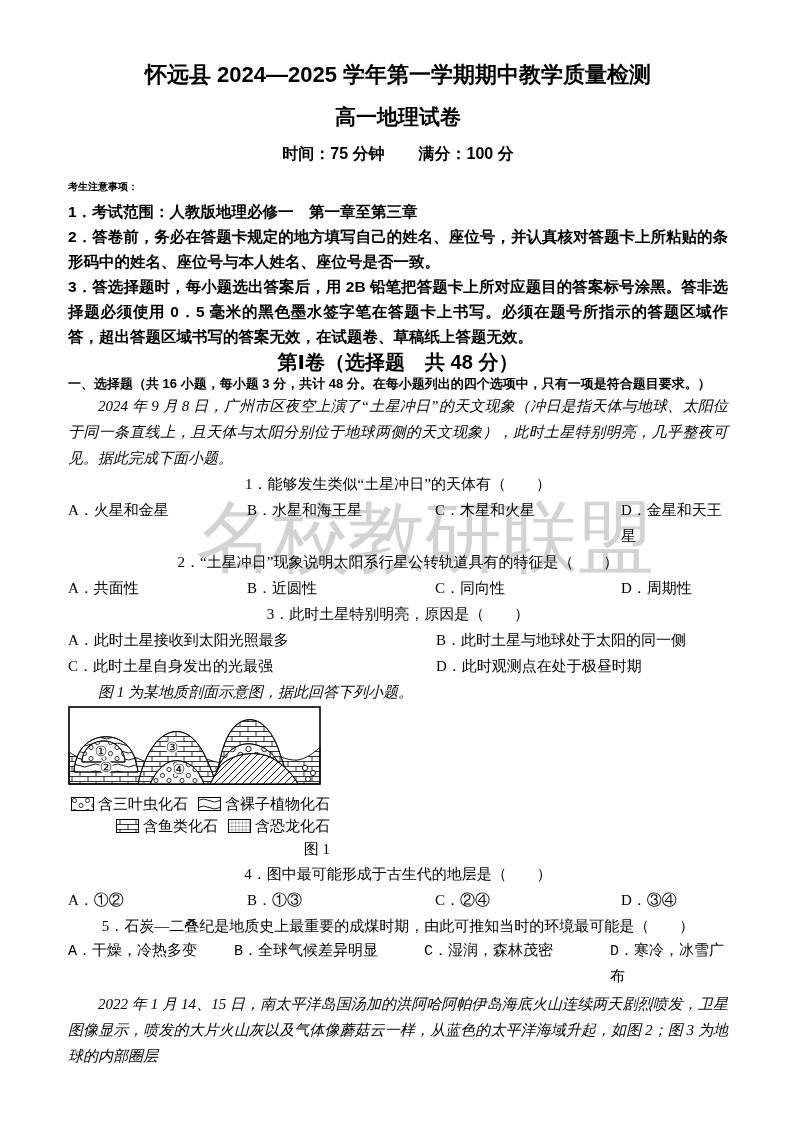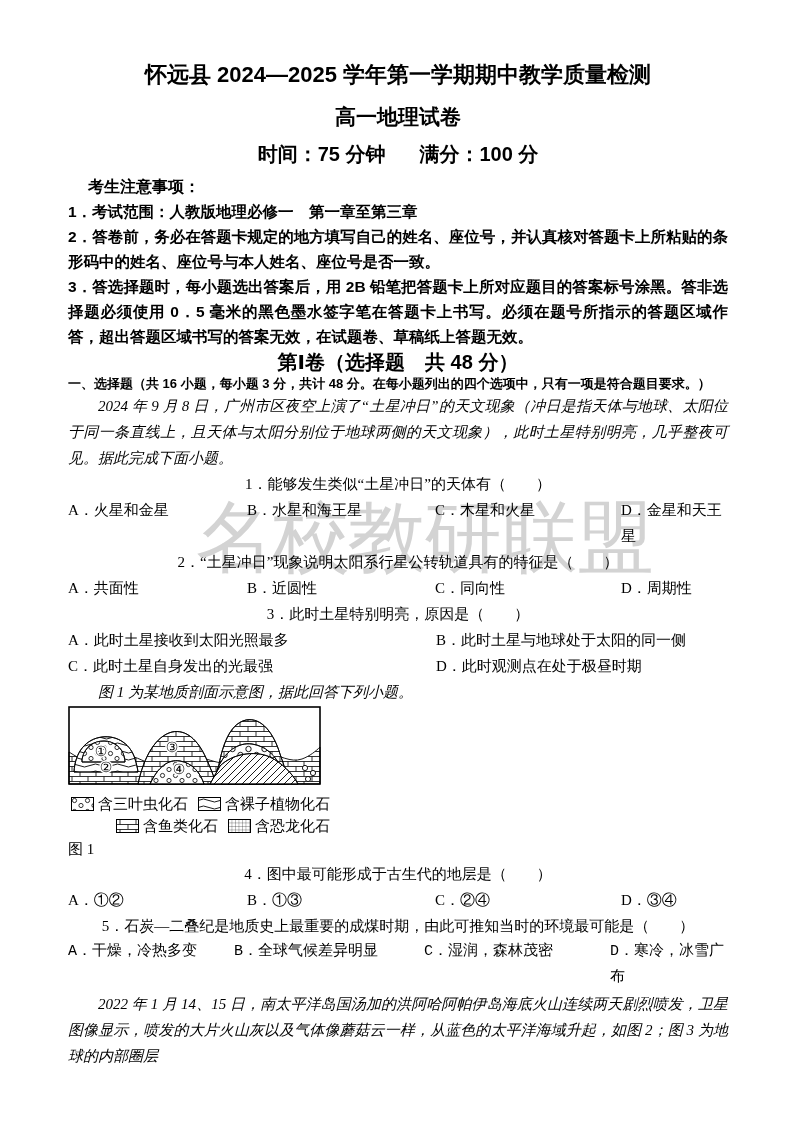--- a/index.html
+++ b/index.html
@@ -17,36 +17,36 @@
     position:absolute;left:196px;top:498px;
     font-size:78px;line-height:1;color:#d3d3d3;
     font-family:Liberation Sans, sans-serif;
     white-space:nowrap;letter-spacing:-2px;z-index:0;
     font-weight:400;
   }
   .content{position:relative;z-index:1;}
   .hei{font-family:"Liberation Sans","DejaVu Sans",sans-serif;font-weight:bold;}
   .title{font-size:22px;line-height:30px;text-align:center;margin:0 0 13px 0;}
   .subtitle{font-size:21px;line-height:28px;text-align:center;margin:0 0 12px 0;}
-  .meta{font-size:20px;line-height:22px;text-align:center;margin:0 0 9px 0;display:flex;justify-content:center;gap:34px;}
-  .notice-heading{font-size:16px;line-height:25px;margin-left:20px;}
+  .meta{font-size:16px;line-height:22px;text-align:center;margin:0 0 9px 0;display:flex;justify-content:center;gap:34px;}
+  .notice-heading{font-size:10px;line-height:25px;}
   .notice-item{font-size:15.5px;line-height:25px;text-align:justify;margin:0;}
   .section-title{font-size:20px;line-height:26px;text-align:center;margin:0;}
   .instruction{font-size:13px;line-height:18px;text-align:justify;margin:0;}
   .passage{font-style:italic;line-height:26px;text-indent:2em;text-align:justify;margin:0;}
   .qstem{line-height:26px;margin:0;text-align:center;}
   .opts4{display:grid;grid-template-columns:179px 188px 186px 1fr;line-height:26px;}
   .opts2{display:grid;grid-template-columns:368px 1fr;line-height:26px;}
   .fig-intro{font-style:italic;line-height:26px;text-indent:2em;margin:0;}
   .figure-block{width:262px;margin:1px 0 0 0;}
   .legend{margin-top:3px;}
   .legend-row{display:flex;gap:10px;line-height:22px;justify-content:flex-end;}
   .legend-item{display:inline-flex;align-items:center;gap:4px;}
   .legend-item svg{flex:0 0 auto;}
-  .fig-caption{text-align:left;line-height:24px;font-size:15px;}
+  .fig-caption{text-align:right;line-height:24px;font-size:15px;}
   .defs-holder{position:absolute;width:0;height:0;overflow:hidden;}
 </style>
 </head>
 <body>
 
 <svg class="defs-holder" aria-hidden="true">
   <defs>
     <pattern id="pat-brick" patternUnits="userSpaceOnUse" width="16" height="10">
       <path d="M0 0.5H16 M0 5.5H16" stroke="#000" stroke-width="0.8" fill="none"></path>
       <path d="M4 0.5V5.5 M12 5.5V10" stroke="#000" stroke-width="0.8" fill="none"></path>

